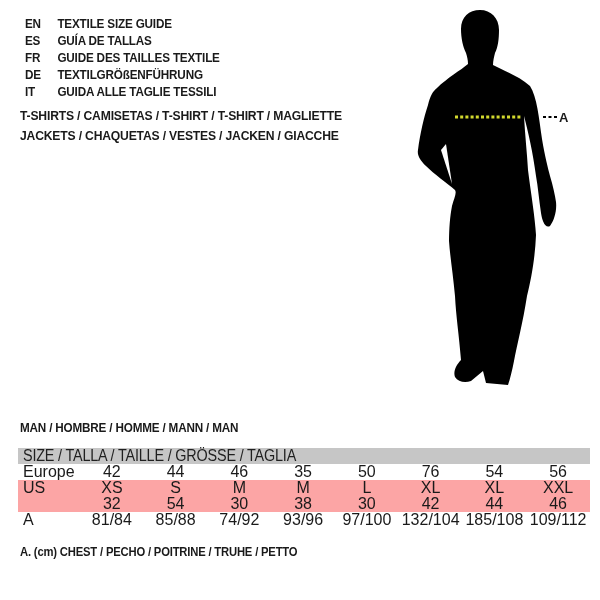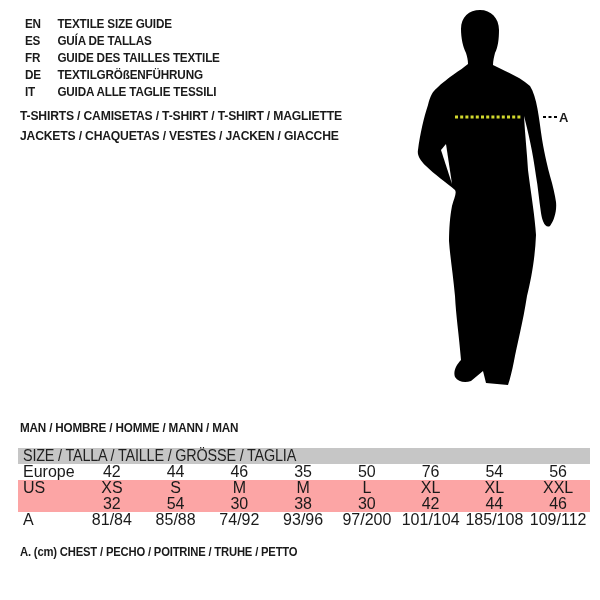--- a/index.html
+++ b/index.html
@@ -166,20 +166,20 @@
     <div class="t-cell">44</div>
     <div class="t-cell">46</div>
   </div>
 
   <div class="t-row">
     <div class="t-label">A</div>
     <div class="t-cell">81/84</div>
     <div class="t-cell">85/88</div>
     <div class="t-cell">74/92</div>
     <div class="t-cell">93/96</div>
-    <div class="t-cell">97/200</div>
-    <div class="t-cell">101/104</div>
+    <div class="t-cell">97/100</div>
+    <div class="t-cell">132/104</div>
     <div class="t-cell">185/108</div>
     <div class="t-cell">109/112</div>
   </div>
 </div>
 
 <div class="abs footnote cond">A. (cm) CHEST / PECHO / POITRINE / TRUHE / PETTO</div>
 
 </body></html>

